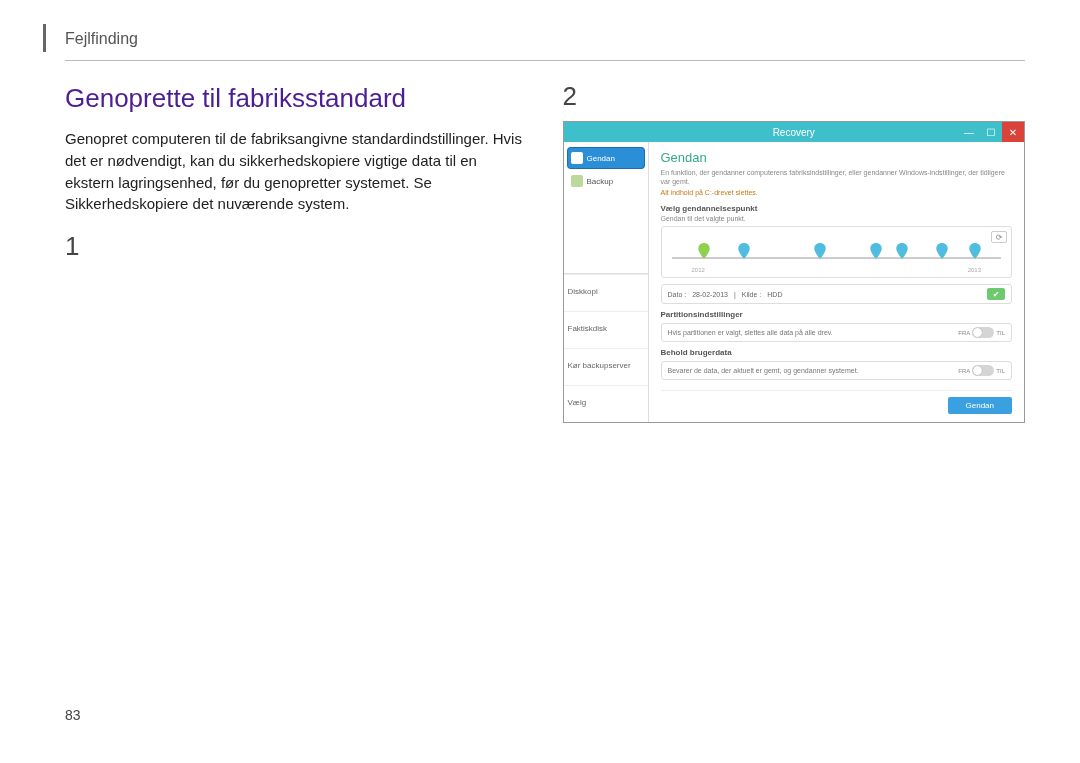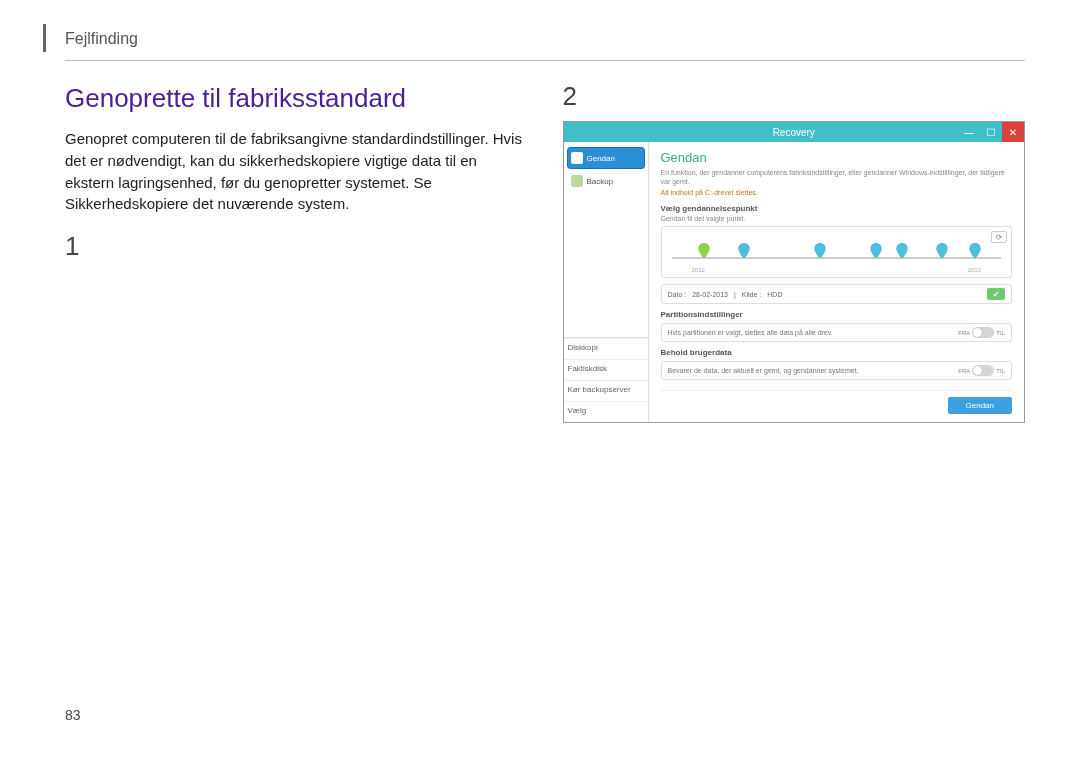--- a/index.html
+++ b/index.html
@@ -23,21 +23,21 @@
   .win-btn { width:22px; display:flex; align-items:center; justify-content:center; color:#fff; font-size:10px; }
   .win-btn.close { background:#d9433a; }
   .win-body { display:flex; }
   .sidebar { width:85px; border-right:1px solid #ddd; display:flex; flex-direction:column; }
   .side-top { padding:6px 4px; flex:1; }
   .side-item { display:flex; align-items:center; gap:4px; padding:4px 3px; border-radius:3px; margin-bottom:3px; font-size:8px; }
   .side-item.active { background:#2a8fd6; color:#fff; box-shadow:0 0 0 1px #1a6fb0; }
   .side-ico { width:12px; height:12px; display:inline-block; border-radius:2px; background:#8cc; }
   .side-item.active .side-ico { background:#fff; }
   .side-bottom { border-top:1px solid #ddd; }
-  .side-bottom .side-item { border-top:1px solid #eee; border-radius:0; color:#666; padding:4px 4px; }
+  .side-bottom .side-item { border-top:1px solid #eee; border-radius:0; color:#666; padding:12px 4px; }
   .main { flex:1; padding:8px 12px; }
   .main h2 { font-size:13px; color:#3a8; font-weight:400; margin-bottom:3px; }
   .desc { font-size:7px; color:#888; line-height:1.3; margin-bottom:3px; }
   .warn { font-size:7px; color:#c07a1a; margin-bottom:8px; }
   .sect-t { font-size:8px; font-weight:700; color:#555; margin-bottom:2px; margin-top:6px; }
   .sect-st { font-size:7px; color:#888; margin-bottom:4px; }
   .timeline-box { border:1px solid #ddd; border-radius:3px; padding:8px 10px 4px; position:relative; }
   .tl-refresh { position:absolute; top:4px; right:4px; width:16px; height:12px; border:1px solid #ccc; border-radius:2px; display:flex; align-items:center; justify-content:center; font-size:8px; color:#888; }
   .tl-line { position:relative; height:28px; margin-top:4px; }
   .tl-track { position:absolute; left:0; right:0; top:18px; height:2px; background:#ccc; }

